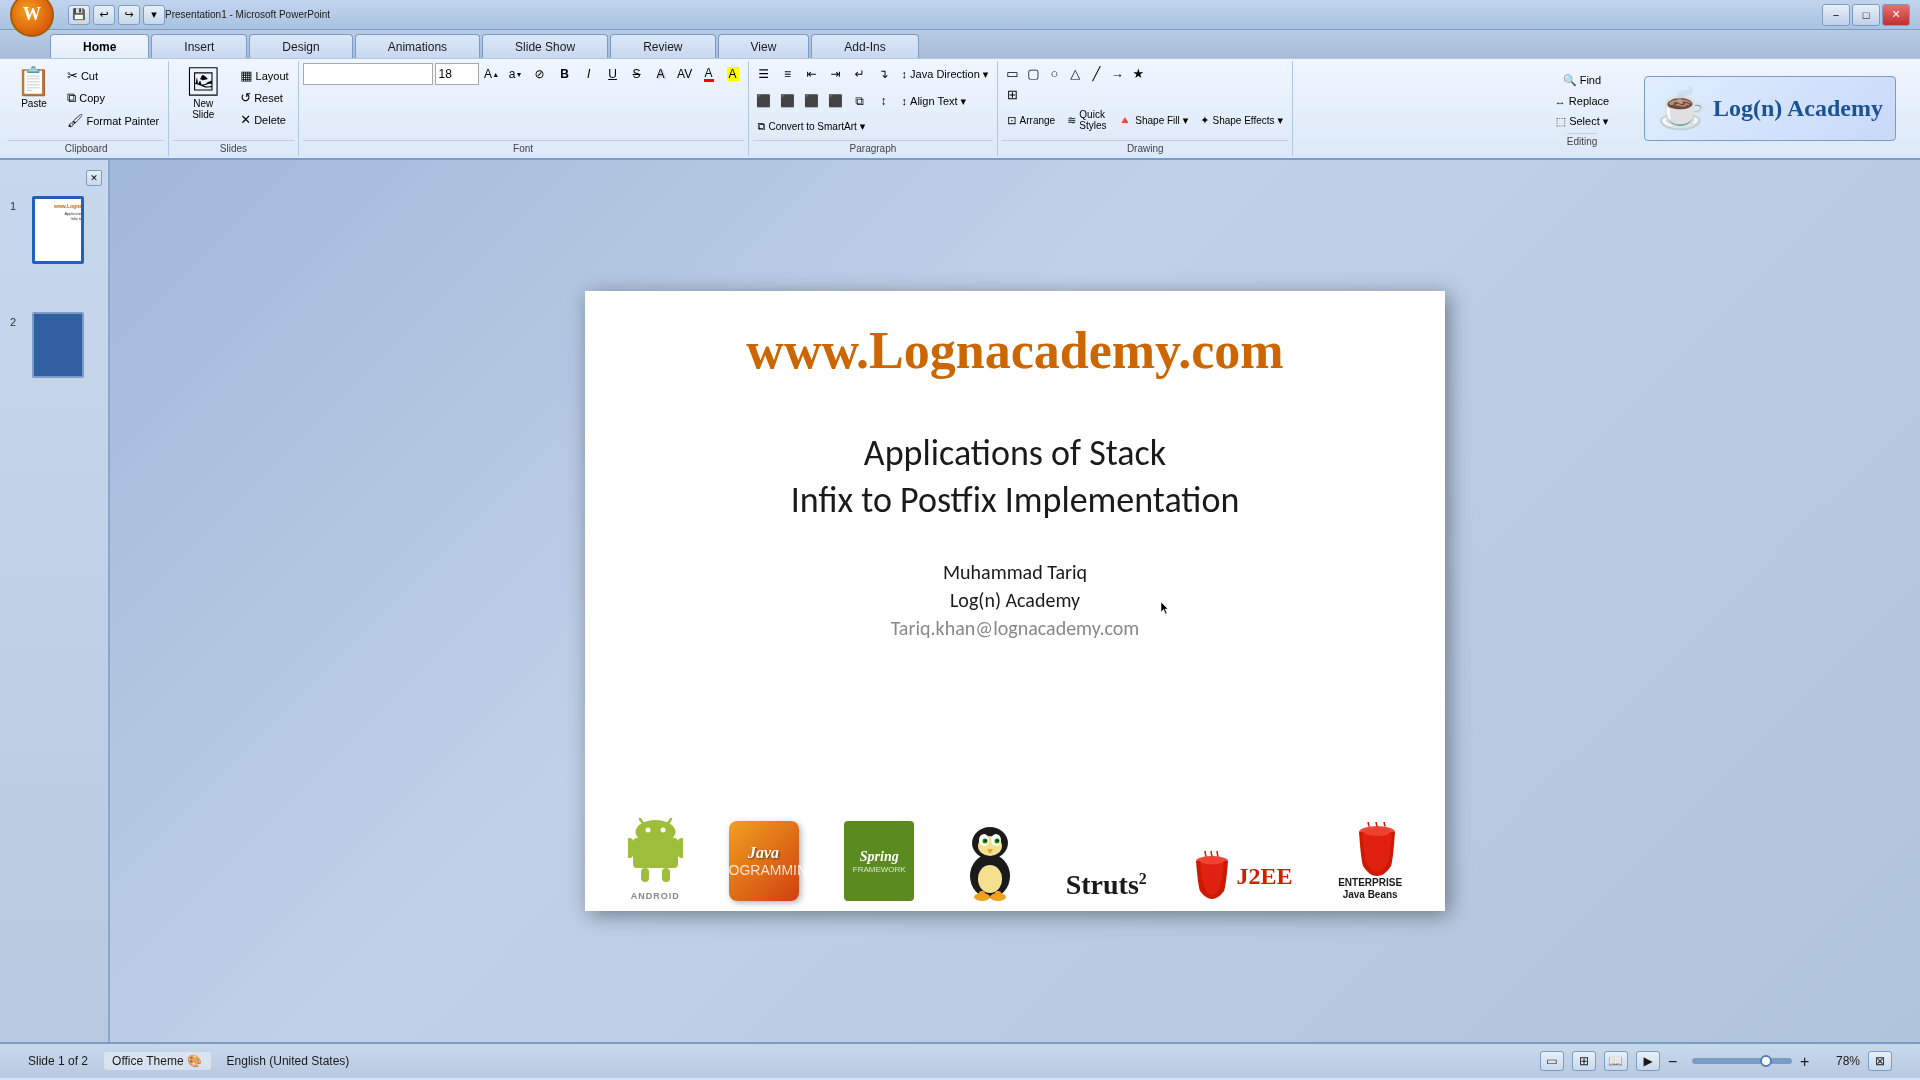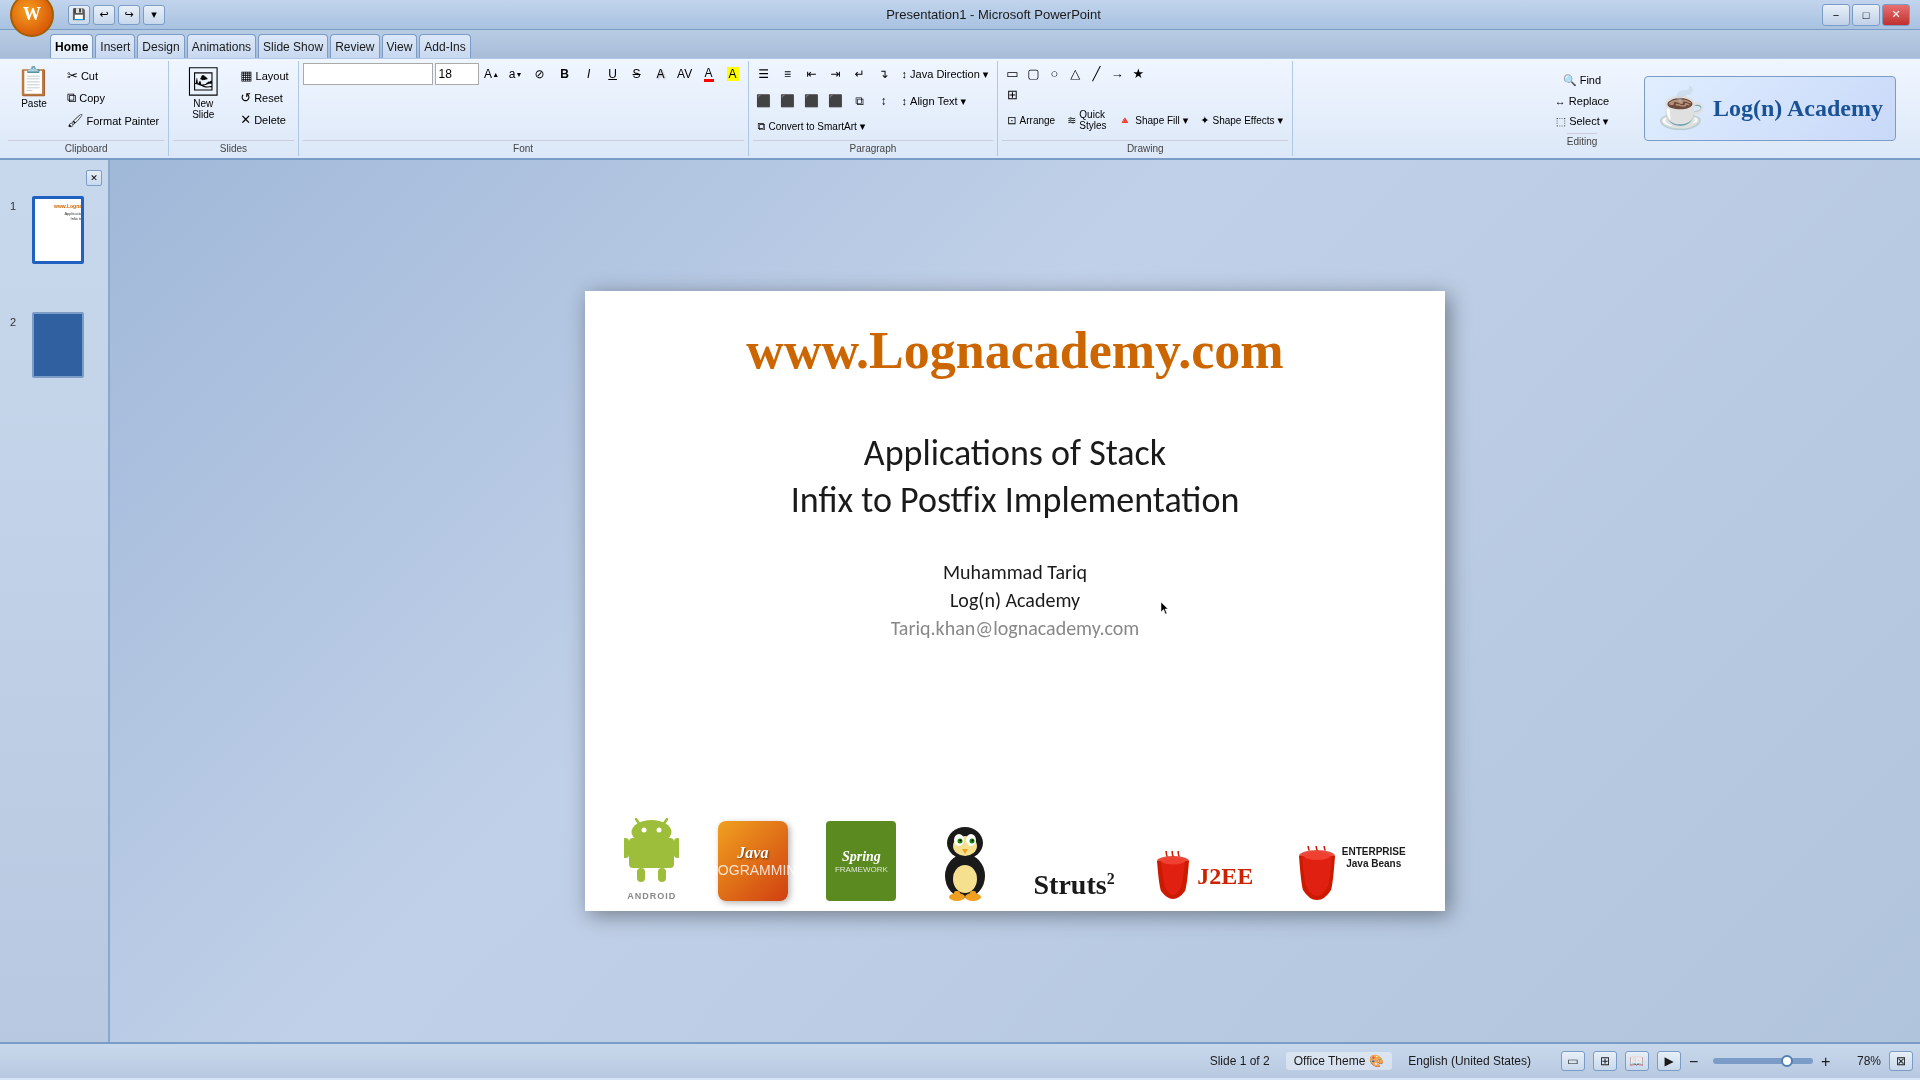--- a/index.html
+++ b/index.html
@@ -17,22 +17,22 @@
       height: 30px;
       background: linear-gradient(to bottom, #c2d4ed, #a8c2e0);
       display: flex;
       align-items: center;
       justify-content: space-between;
       padding: 0 10px;
       border-bottom: 1px solid #7a9cc7;
     }
     #title-bar .title-text {
       flex: 1;
-      text-align: center;
-      font-size: 13px;
+      text-align: left;
+      font-size: 10px;
       color: #1a1a1a;
       font-weight: normal;
     }
     .title-bar-left {
       display: flex;
       align-items: center;
       gap: 4px;
     }
     .title-bar-right {
       display: flex;
@@ -71,21 +71,21 @@
     
     #tab-bar {
       display: flex;
       align-items: flex-end;
       padding: 0 50px;
       height: 28px;
       background: linear-gradient(to bottom, #b8cce4, #a8bcd8);
       gap: 2px;
     }
     .ribbon-tab {
-      padding: 4px 4px;
+      padding: 4px 32px;
       font-size: 12px;
       font-weight: normal;
       color: #1a1a1a;
       background: linear-gradient(to bottom, #dce8f8, #c8d8f0);
       border: 1px solid #7a9cc7;
       border-bottom: none;
       border-radius: 4px 4px 0 0;
       cursor: pointer;
       height: 24px;
       display: flex; align-items: center;
@@ -418,40 +418,40 @@
     .logo-j2ee {
       display: flex; align-items: center; gap: 4px;
     }
     .j2ee-text {
       font-size: 24px; font-weight: bold; color: #cc2200;
       font-family: Georgia, serif;
     }
 
     
     .logo-ejb {
-      display: flex; flex-direction: row; align-items: flex-start;
+      display: flex; flex-direction: column; align-items: flex-end;
     }
     .ejb-text {
       font-size: 10px; font-weight: bold; color: #1a1a1a;
       text-align: center;
       line-height: 1.2;
     }
 
     
     #status-bar {
       height: 36px;
       background: linear-gradient(to bottom, #c8d8ec, #b8c8e0);
       border-top: 2px solid #7a9cc7;
       display: flex;
       align-items: center;
-      padding: 0 7px;
+      padding: 0 28px;
       gap: 30px;
       font-size: 12px;
       color: #1a1a1a;
-      justify-content: flex-end;
+      justify-content: space-between;
     }
     .status-left { display: flex; align-items: center; gap: 16px; }
     .status-right { display: flex; align-items: center; gap: 8px; }
     .view-btn {
       width: 24px; height: 20px;
       background: linear-gradient(to bottom, #e8f0f8, #c8d8ec);
       border: 1px solid #7a9cc7;
       border-radius: 3px;
       display: flex; align-items: center; justify-content: center;
       cursor: pointer;

